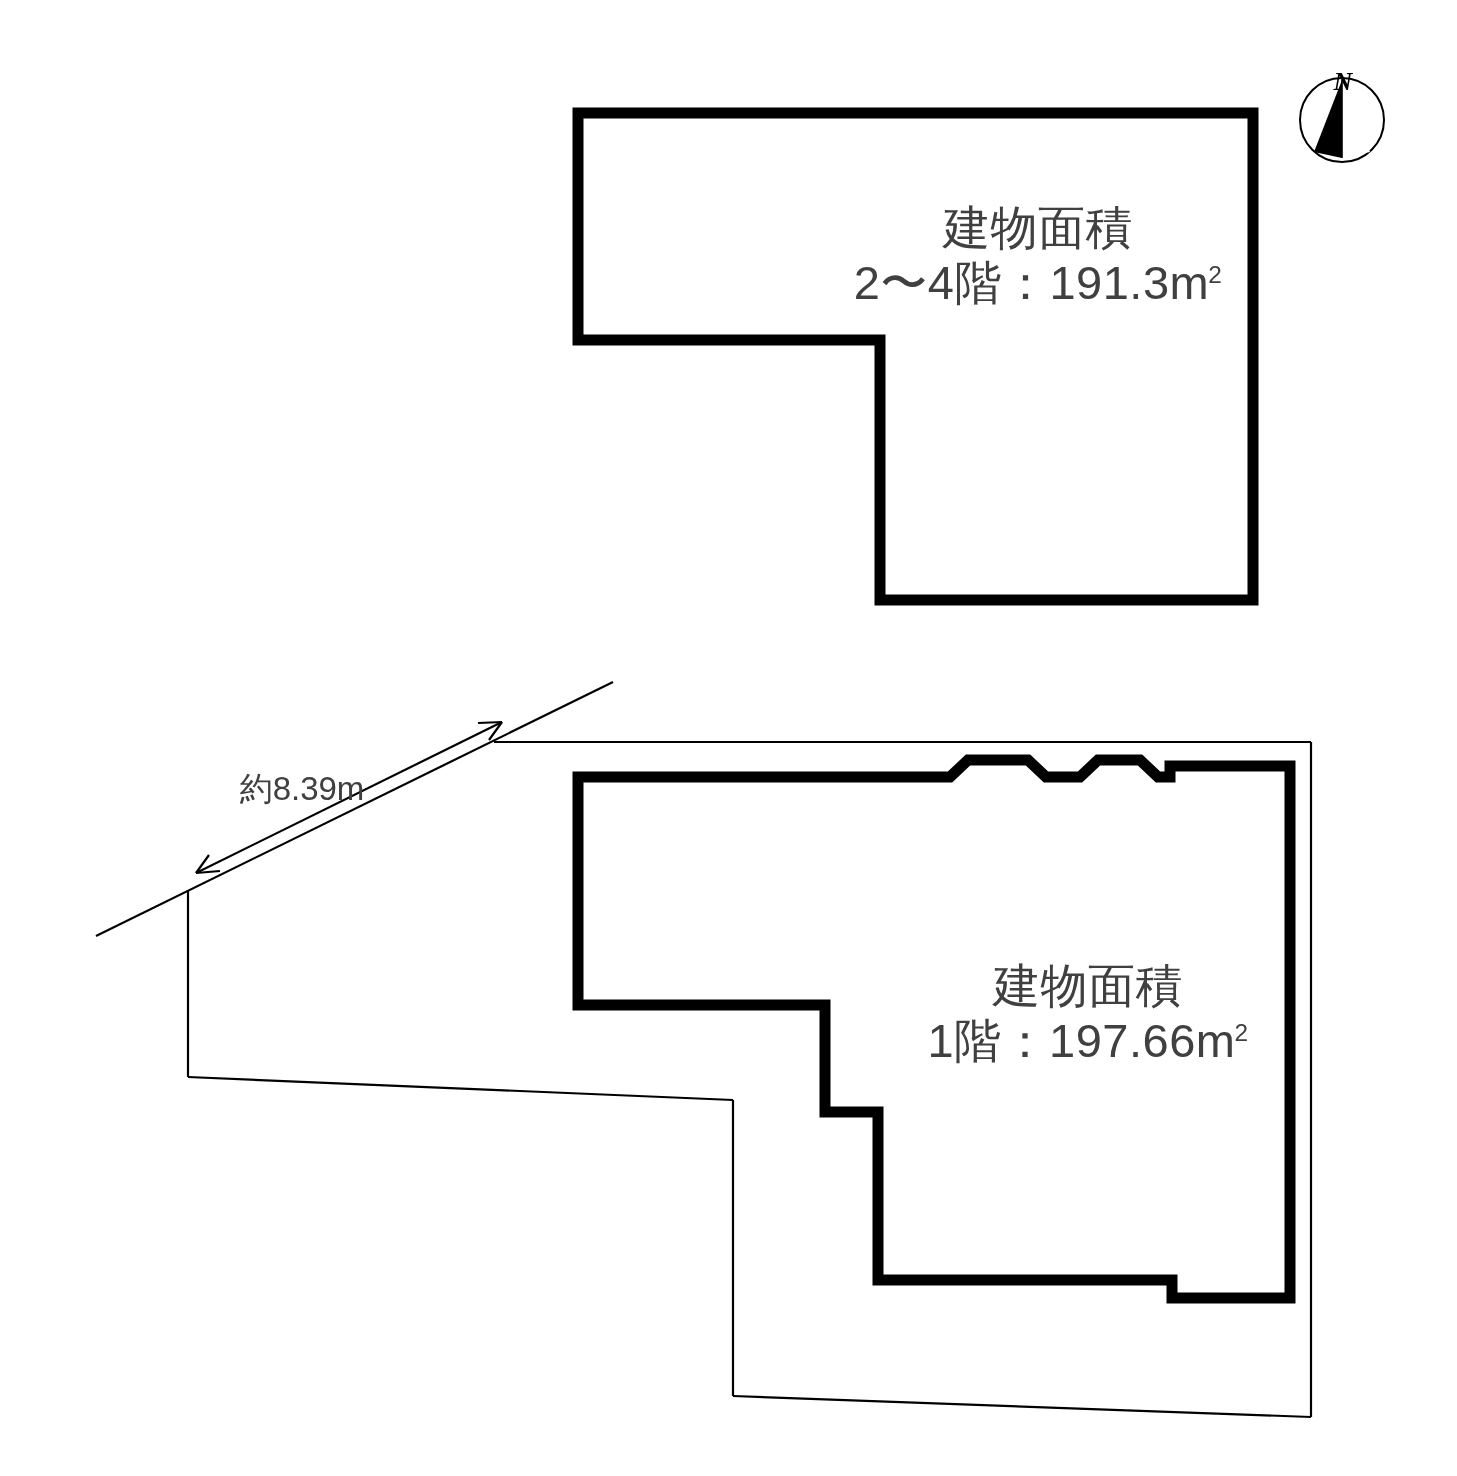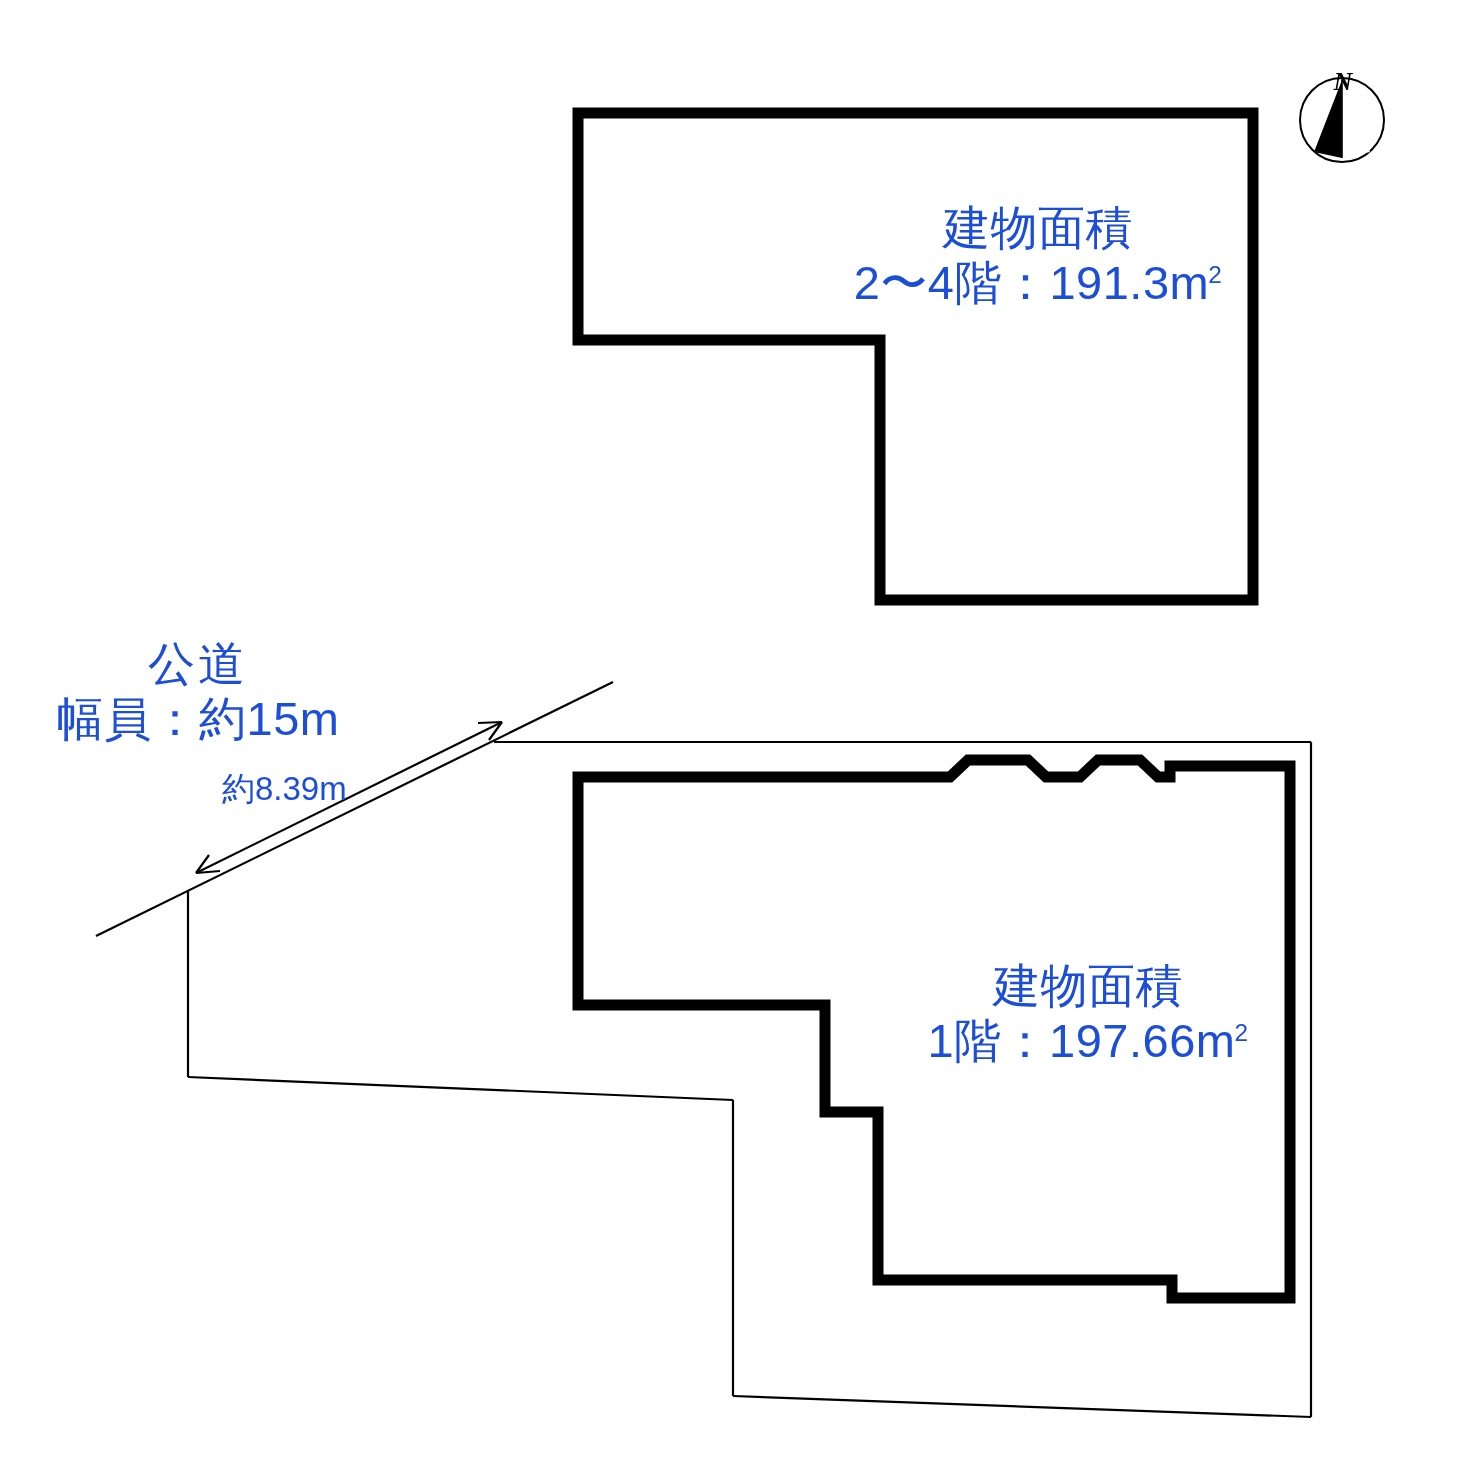--- a/index.html
+++ b/index.html
@@ -20,21 +20,21 @@
   #plan-svg {
     position: absolute;
     left: 0;
     top: 0;
     width: 1457px;
     height: 1476px;
     display: block;
   }
   .lbl {
     position: absolute;
-    color: #1d4ed8;
+    color: #404040;
     white-space: nowrap;
     line-height: 1.18;
     text-align: center;
   }
   .lbl .ln {
     display: block;
   }
   .big {
     font-size: 47px;
     letter-spacing: 0.5px;
@@ -59,21 +59,21 @@
     left: 38px;
     top: 636px;
     width: 320px;
   }
   #label-road .ln1 { letter-spacing: 3px; }
   #label-dimension {
     left: 222px;
     top: 770px;
     width: 160px;
     font-size: 33px;
-    text-align: left;
+    text-align: center;
   }
   #compass {
     position: absolute;
     left: 1296px;
     top: 63px;
     width: 92px;
     height: 105px;
   }
 </style>
 </head>
@@ -145,20 +145,16 @@
   <div class="lbl big" id="label-upper-building">
     <span class="ln">建物面積</span>
     <span class="ln"><span>2〜4階：191.3</span><span>m</span><span class="sup">2</span></span>
   </div>
 
   <div class="lbl big" id="label-lower-building">
     <span class="ln">建物面積</span>
     <span class="ln"><span>1階：197.66</span><span>m</span><span class="sup">2</span></span>
   </div>
 
-  <div class="lbl big" id="label-road">
-    <span class="ln ln1">公道</span>
-    <span class="ln">幅員：約15m</span>
-  </div>
 
   <div class="lbl" id="label-dimension">約8.39m</div>
 
 </div>
 
 </body></html>

